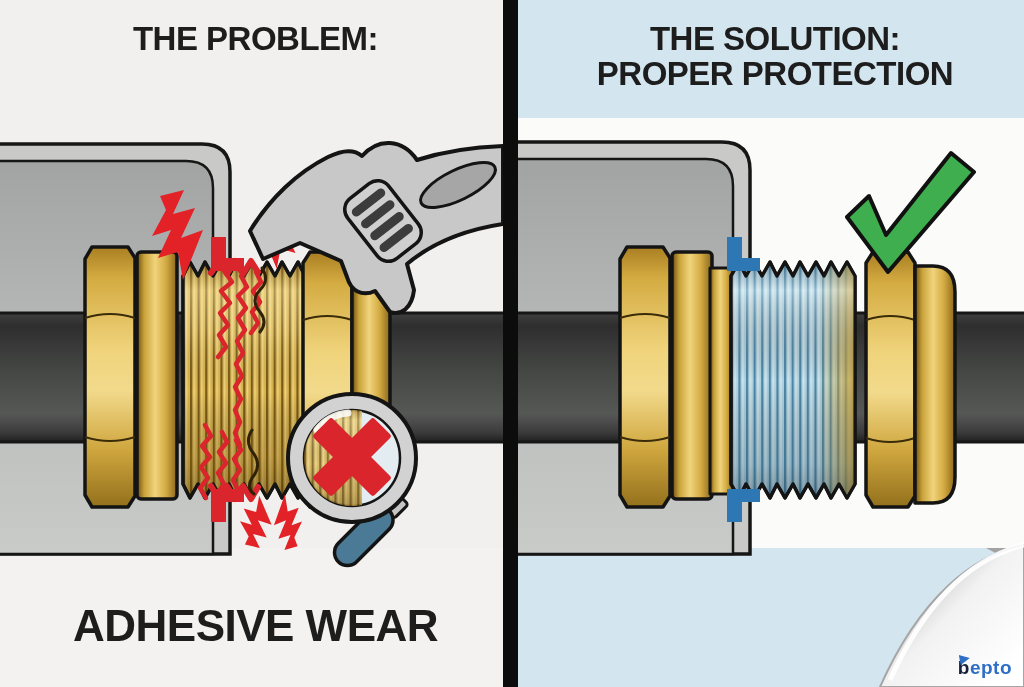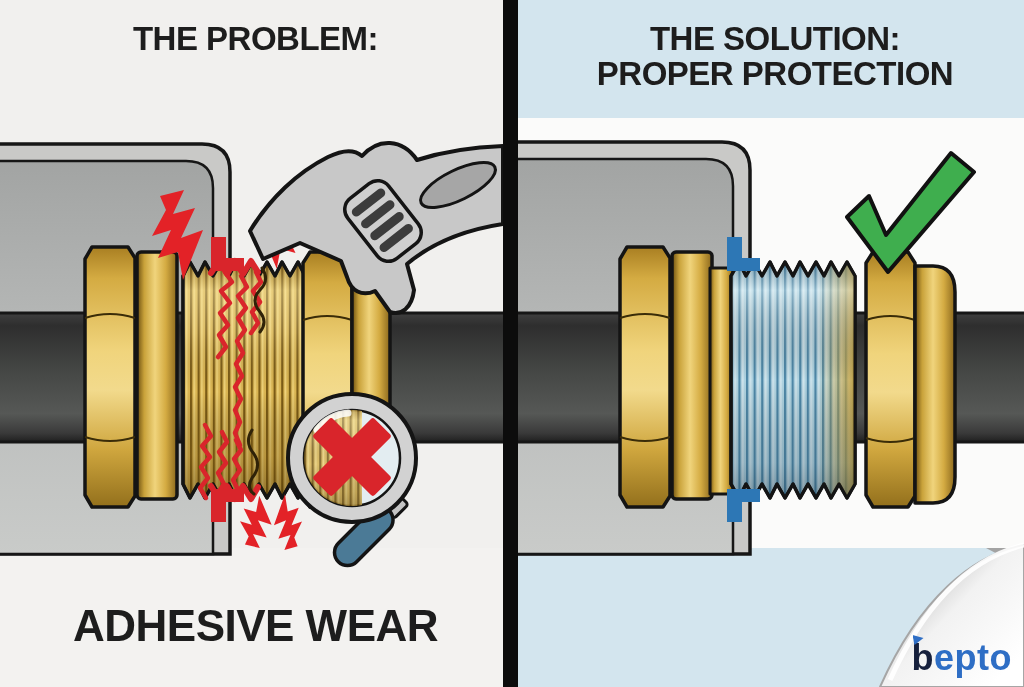--- a/index.html
+++ b/index.html
@@ -13,21 +13,21 @@
   .band.top{top:0;height:118px;background:#d3e5ee;}
   .band.bottom{top:548px;height:139px;background:#d3e5ee;}
   .band.bottom-gray{top:548px;height:139px;background:#f3f2f0;}
   .scene{position:absolute;top:0;left:0;}
   .title,.caption{position:absolute;left:4px;width:100%;text-align:center;
       font-weight:bold;color:#1d1d1d;letter-spacing:-0.5px;z-index:5;}
   .title{top:21px;font-size:33px;line-height:35px;}
   .caption{top:577px;font-size:44px;line-height:38px;margin-top:30px;}
   .curl-svg{position:absolute;top:0;left:0;z-index:8;}
   .brand{position:absolute;right:12px;bottom:8px;z-index:9;font-weight:bold;
-         font-size:36px;letter-spacing:0.5px;}
+         font-size:19px;letter-spacing:0.5px;}
   .brand .b1{color:#16203c;position:relative;display:inline-block;}
   .brand .b1::after{content:"";position:absolute;left:1px;top:-2px;width:11px;height:10px;
          background:#2e6ec5;clip-path:polygon(0 0,100% 30%,18% 100%);}
   .brand .b2{color:#2e6ec5;}
 </style>
 </head>
 <body>
 
 <div class="canvas">
 

